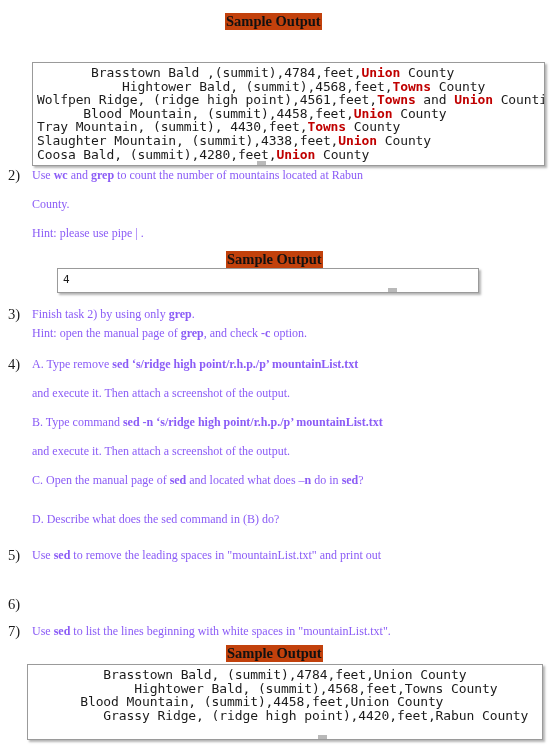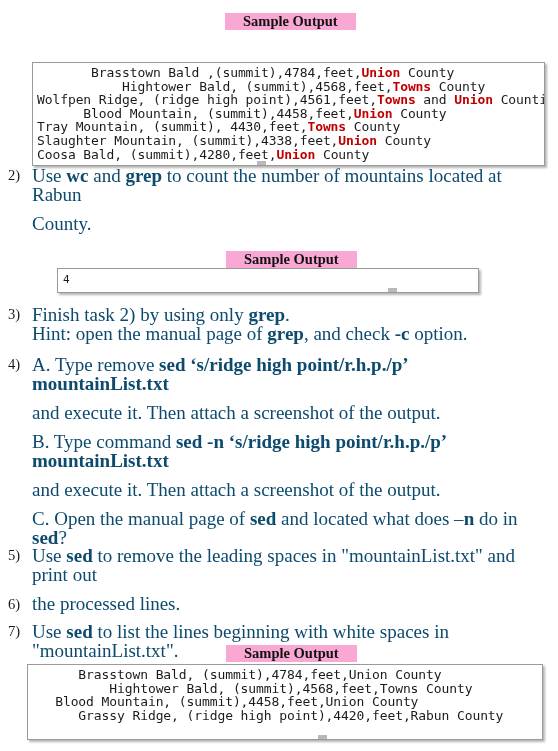--- a/index.html
+++ b/index.html
@@ -16,23 +16,23 @@
     overflow: hidden;
   }
 
   
   .sample-heading {
     position: absolute;
     font-family: "Liberation Serif", "DejaVu Serif", serif;
     font-size: 14.5px;
     font-weight: 600;
     color: #111111;
-    background: #f9a8d4;
+    background: #c2410c;
     line-height: 17px;
-    padding: 0 18px;
+    padding: 0 1px;
     white-space: nowrap;
   }
 
   
   .out-box {
     position: absolute;
     background: #ffffff;
     border: 1px solid #9a9a9a;
     box-shadow: 2px 2px 2px rgba(120,120,120,0.55);
     box-sizing: border-box;
@@ -50,21 +50,21 @@
     color: #c00000;
     font-weight: bold;
   }
 
   #out-box-1 { left: 32px; top: 62px; width: 513px; height: 104px; }
   #out-box-1 .code { padding: 3px 0 0 4px; }
 
   #out-box-2 { left: 57px; top: 268px; width: 422px; height: 25px; }
   #out-box-2 .code { padding: 4px 0 0 5px; font-size: 11px; }
 
-  #out-box-3 { left: 27px; top: 664px; width: 516px; height: 76px; }
+  #out-box-3 { left: 27px; top: 664px; width: 516px; height: 76px; padding-left: 25px; }
   #out-box-3 .code { padding: 3px 0 0 4px; }
 
   
   .nub {
     position: absolute;
     width: 9px;
     height: 4px;
     background: #b9b9b9;
   }
 
@@ -75,23 +75,23 @@
     align-items: flex-start;
   }
   .task .num {
     width: 24px;
     flex: 0 0 24px;
     font-size: 14.6px;
     line-height: 19px;
     color: #1a1a1a;
   }
   .task .body {
-    font-size: 19px;
+    font-size: 12px;
     line-height: 19px;
-    color: #0c4a6e;
+    color: #8b5cf6;
   }
   .task .body .ln { display: block; }
   .sp-line { display: block; height: 10px; }
   b { font-weight: bold; }
 
   #task-2 { left: 8px; top: 166px; width: 540px; }
   #task-3 { left: 8px; top: 305px; width: 540px; }
   #task-4 { left: 8px; top: 355px; width: 540px; }
   #task-5 { left: 8px; top: 546px; width: 540px; }
   #task-6 { left: 8px; top: 595px; width: 540px; }
@@ -117,20 +117,21 @@
   <div class="nub" style="left:224px; bottom:0px;"></div>
 </div>
 
 <div class="task" id="task-2">
   <div class="num">2)</div>
   <div class="body">
     <span class="ln"><span>Use </span><b>wc</b><span> and </span><b>grep</b><span> to count the number of mountains located at Rabun</span></span>
     <span class="sp-line"></span>
     <span class="ln">County.</span>
     <span class="sp-line"></span>
+    <span class="ln">Hint: please use pipe | .</span>
   </div>
 </div>
 
 <div class="sample-heading" id="sample-2">Sample Output</div>
 
 <div class="out-box" id="out-box-2">
   <div class="code"><span>4</span></div>
   <div class="nub" style="left:330px; bottom:0px;"></div>
 </div>
 
@@ -149,29 +150,29 @@
     <span class="sp-line"></span>
     <span class="ln">and execute it. Then attach a screenshot of the output.</span>
     <span class="sp-line"></span>
     <span class="ln"><span>B. Type command </span><b>sed -n ‘s/ridge high point/r.h.p./p’ mountainList.txt</b></span>
     <span class="sp-line"></span>
     <span class="ln">and execute it. Then attach a screenshot of the output.</span>
     <span class="sp-line"></span>
     <span class="ln"><span>C. Open the manual page of </span><b>sed</b><span> and located what does –</span><b>n</b><span> do in </span><b>sed</b><span>?</span></span>
     <span class="sp-line"></span>
     <span class="sp-line"></span>
+    <span class="ln">D. Describe what does the sed command in (B) do?</span>
   </div>
 </div>
 
 <div class="task" id="task-5">
   <div class="num">5)</div>
   <div class="body">
     <span class="ln"><span>Use </span><b>sed</b><span> to remove the leading spaces in "mountainList.txt" and print out</span></span>
     <span class="sp-line"></span>
-    <span class="ln">the processed lines.</span>
   </div>
 </div>
 
 <div class="task" id="task-6">
   <div class="num">6)</div>
 </div>
 
 <div class="task" id="task-7">
   <div class="num">7)</div>
   <div class="body">

